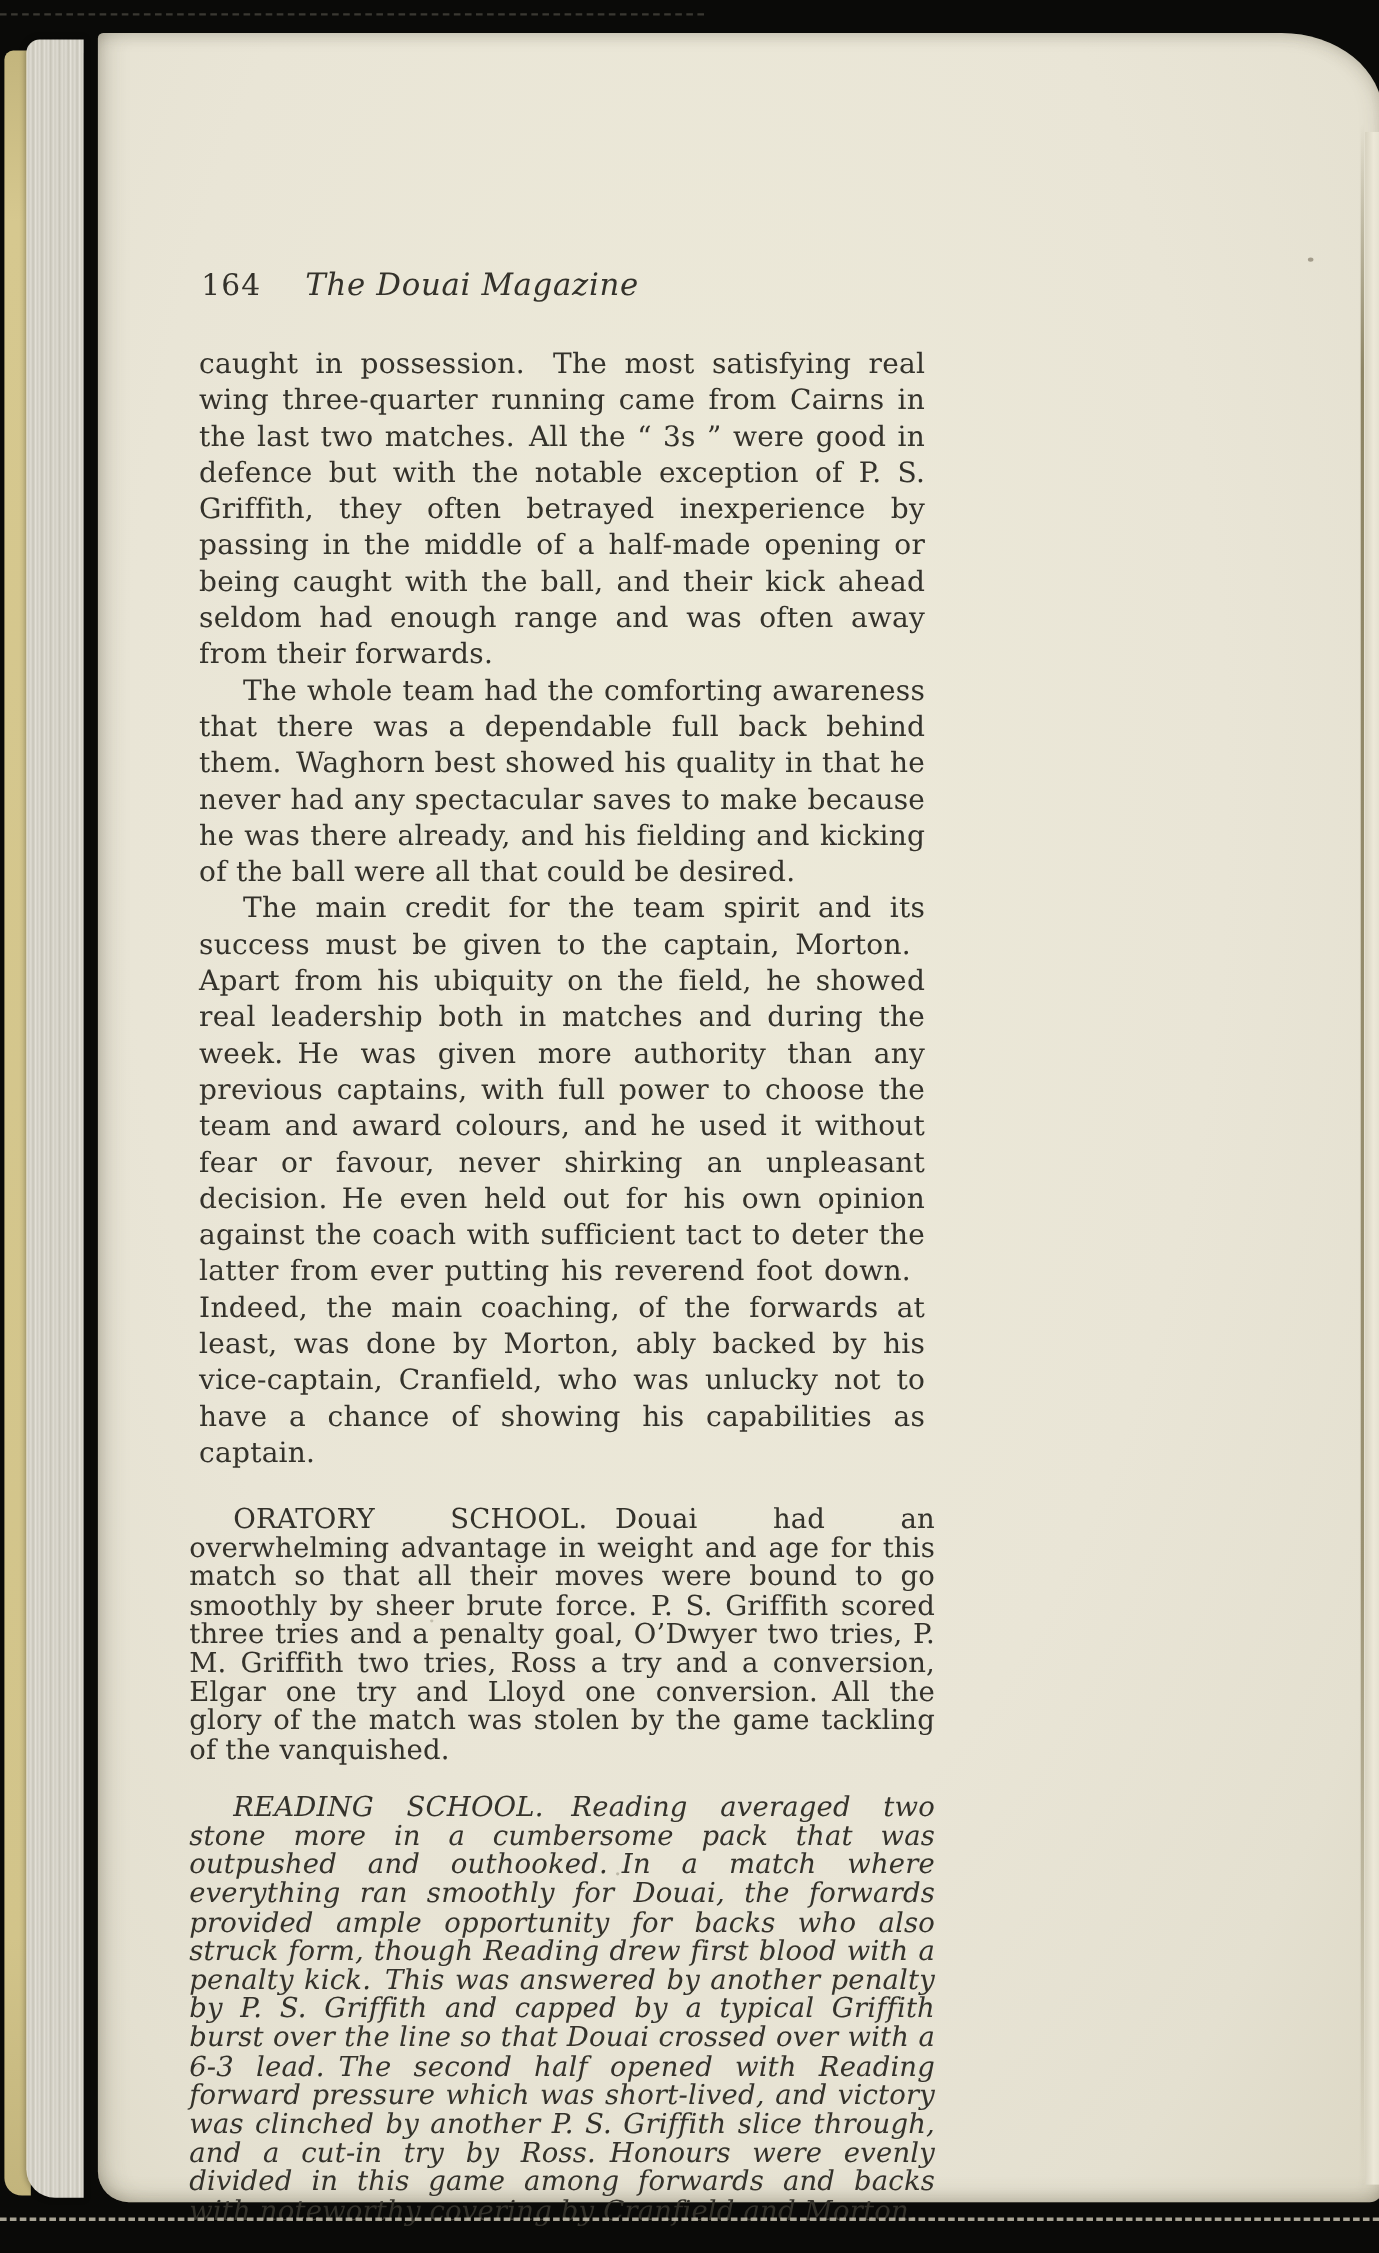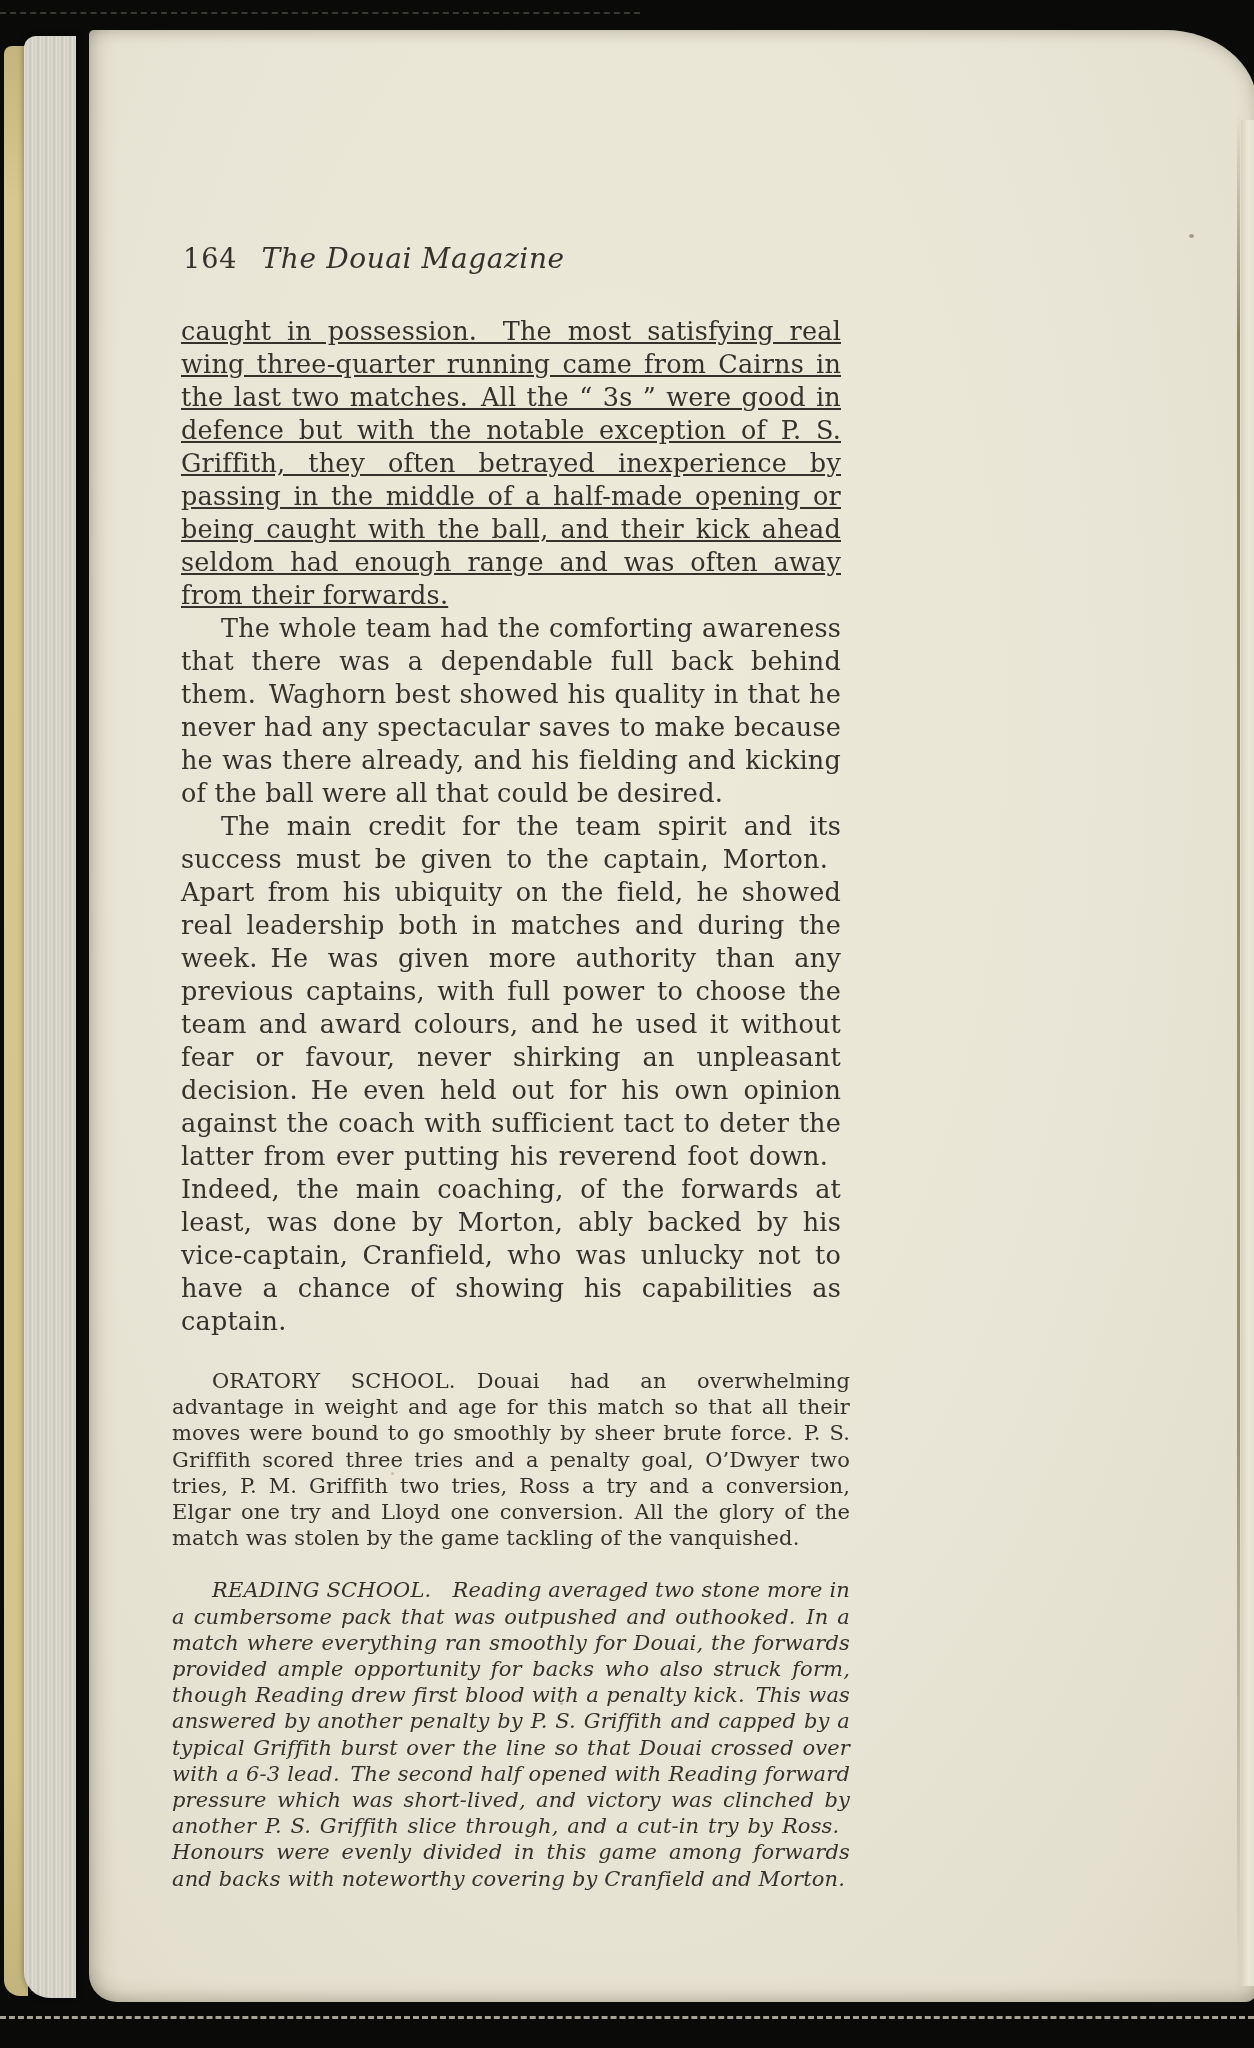--- a/index.html
+++ b/index.html
@@ -58,28 +58,28 @@
   
   .content {
     position: absolute; left: 92px; top: 212px; width: 660px;
     color: #34322b;
   }
   .header {
     display: flex; align-items: baseline; gap: 24px;
     margin: 0 0 40px 2px;
   }
   .pagenum { font-size: 27px; letter-spacing: 1px; }
-  .running-title { font-style: italic; font-size: 28px; letter-spacing: 0.6px; }
+  .running-title { font-style: italic; font-size: 28px; letter-spacing: 0.6px; margin-left: 16px; }
   p.main {
     margin: 0; font-size: 25.5px; line-height: 33px;
     text-align: justify; text-indent: 40px; letter-spacing: 0.2px;
   }
-  p.first { text-indent: 0; text-decoration: underline; }
+  p.first { text-indent: 0; }
   p.small {
-    margin: 0; font-size: 21px; line-height: 26.2px;
+    margin: 0; font-size: 25px; line-height: 26.2px;
     text-align: justify; text-indent: 40px; letter-spacing: 0.15px;
     width: 678px; margin-left: -9px;
   }
   p.gap-a { margin-top: 30px; }
   p.gap-b { margin-top: 26px; font-style: italic; }
   
   .speck { position: absolute; border-radius: 50%; background: #6b6350; }
   .speck1 { left: 1189px; top: 234px; width: 5px; height: 4px; opacity: 0.55; }
   .speck2 { left: 560px; top: 1702px; width: 3px; height: 3px; opacity: 0.35; }
   .speck3 { left: 391px; top: 1472px; width: 3px; height: 3px; opacity: 0.3; }

